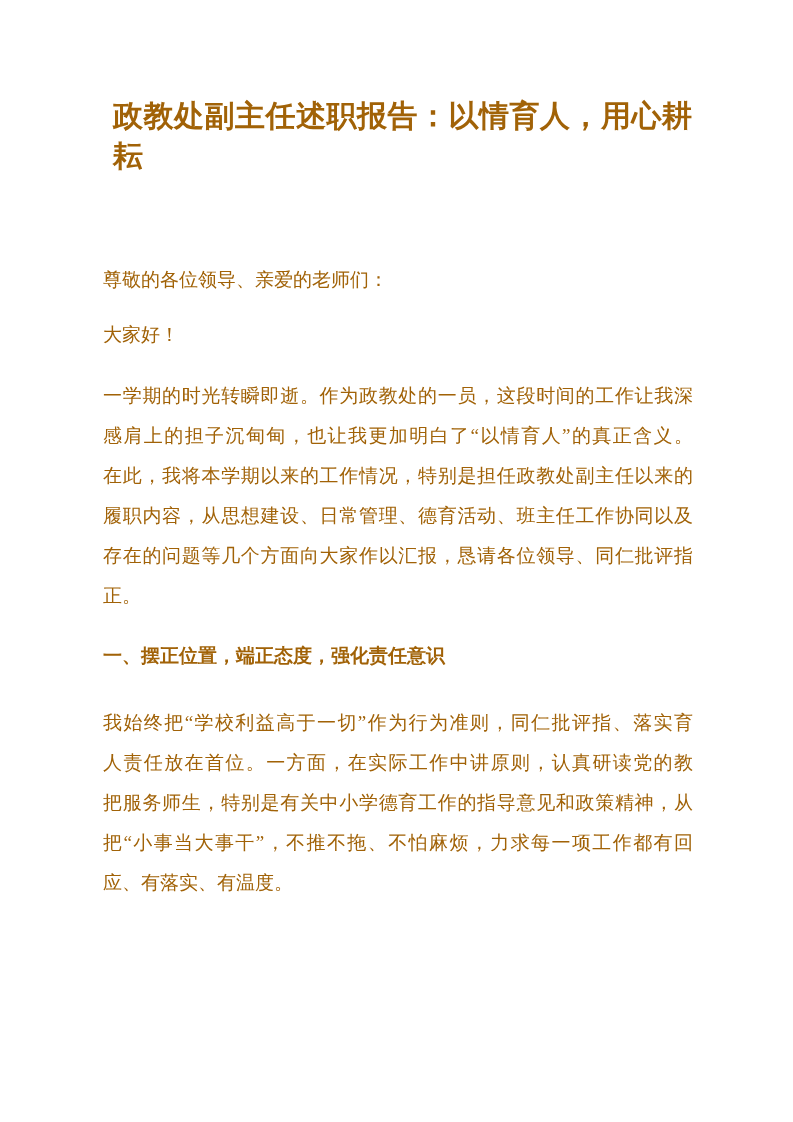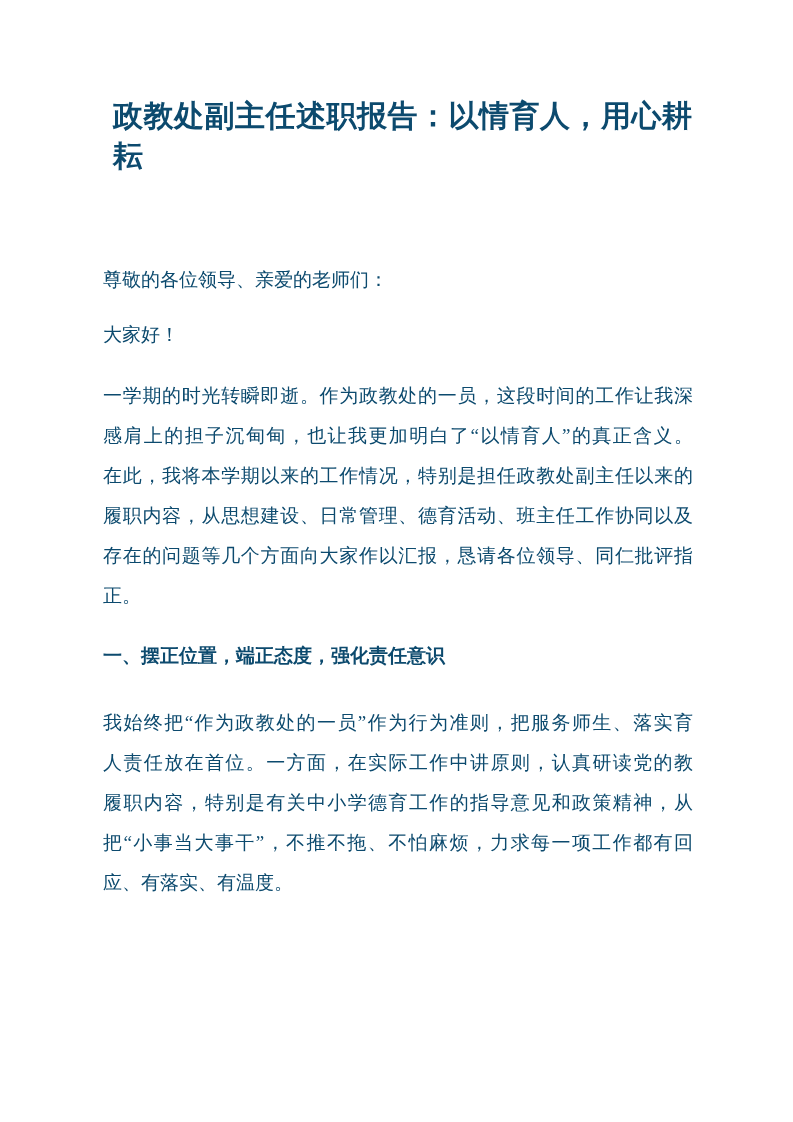--- a/index.html
+++ b/index.html
@@ -6,21 +6,21 @@
     margin: 0;
     padding: 0;
     background: #ffffff;
   }
   .page {
     position: relative;
     width: 793px;
     height: 950px;
     box-sizing: border-box;
     background: #ffffff;
-    color: #0c4a6e;
+    color: #a16207;
     padding: 96px 100px 0 103px;
     font-family: "Liberation Serif", "DejaVu Serif", serif;
     overflow: hidden;
   }
   .doc-title {
     margin: 0 0 84px 0;
     padding-left: 10px;
     font-size: 30px;
     line-height: 40px;
     font-weight: 700;
@@ -68,20 +68,20 @@
     <div class="line">感肩上的担子沉甸甸，也让我更加明白了“以情育人”的真正含义。</div>
     <div class="line">在此，我将本学期以来的工作情况，特别是担任政教处副主任以来的</div>
     <div class="line">履职内容，从思想建设、日常管理、德育活动、班主任工作协同以及</div>
     <div class="line">存在的问题等几个方面向大家作以汇报，恳请各位领导、同仁批评指</div>
     <div class="line last">正。</div>
   </div>
 
   <h2 class="section-heading">一、摆正位置，端正态度，强化责任意识</h2>
 
   <div class="para block">
-    <div class="line">我始终把“作为政教处的一员”作为行为准则，把服务师生、落实育</div>
+    <div class="line">我始终把“学校利益高于一切”作为行为准则，同仁批评指、落实育</div>
     <div class="line">人责任放在首位。一方面，在实际工作中讲原则，认真研读党的教</div>
-    <div class="line">履职内容，特别是有关中小学德育工作的指导意见和政策精神，从</div>
+    <div class="line">把服务师生，特别是有关中小学德育工作的指导意见和政策精神，从</div>
     <div class="line">把“小事当大事干”，不推不拖、不怕麻烦，力求每一项工作都有回</div>
     <div class="line last">应、有落实、有温度。</div>
   </div>
 
 </div>
 
 </body></html>

